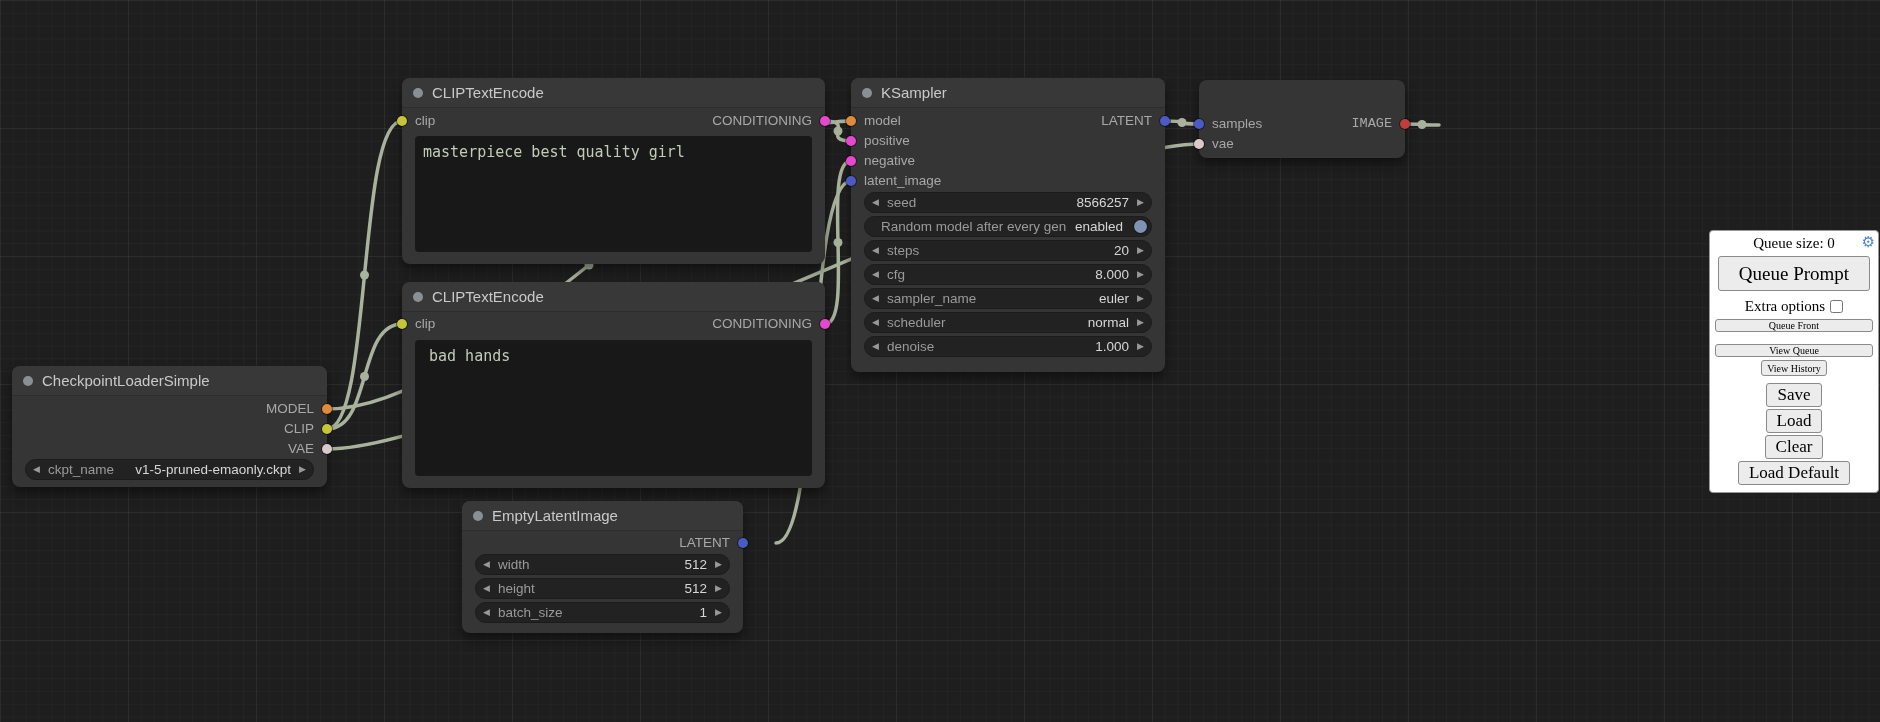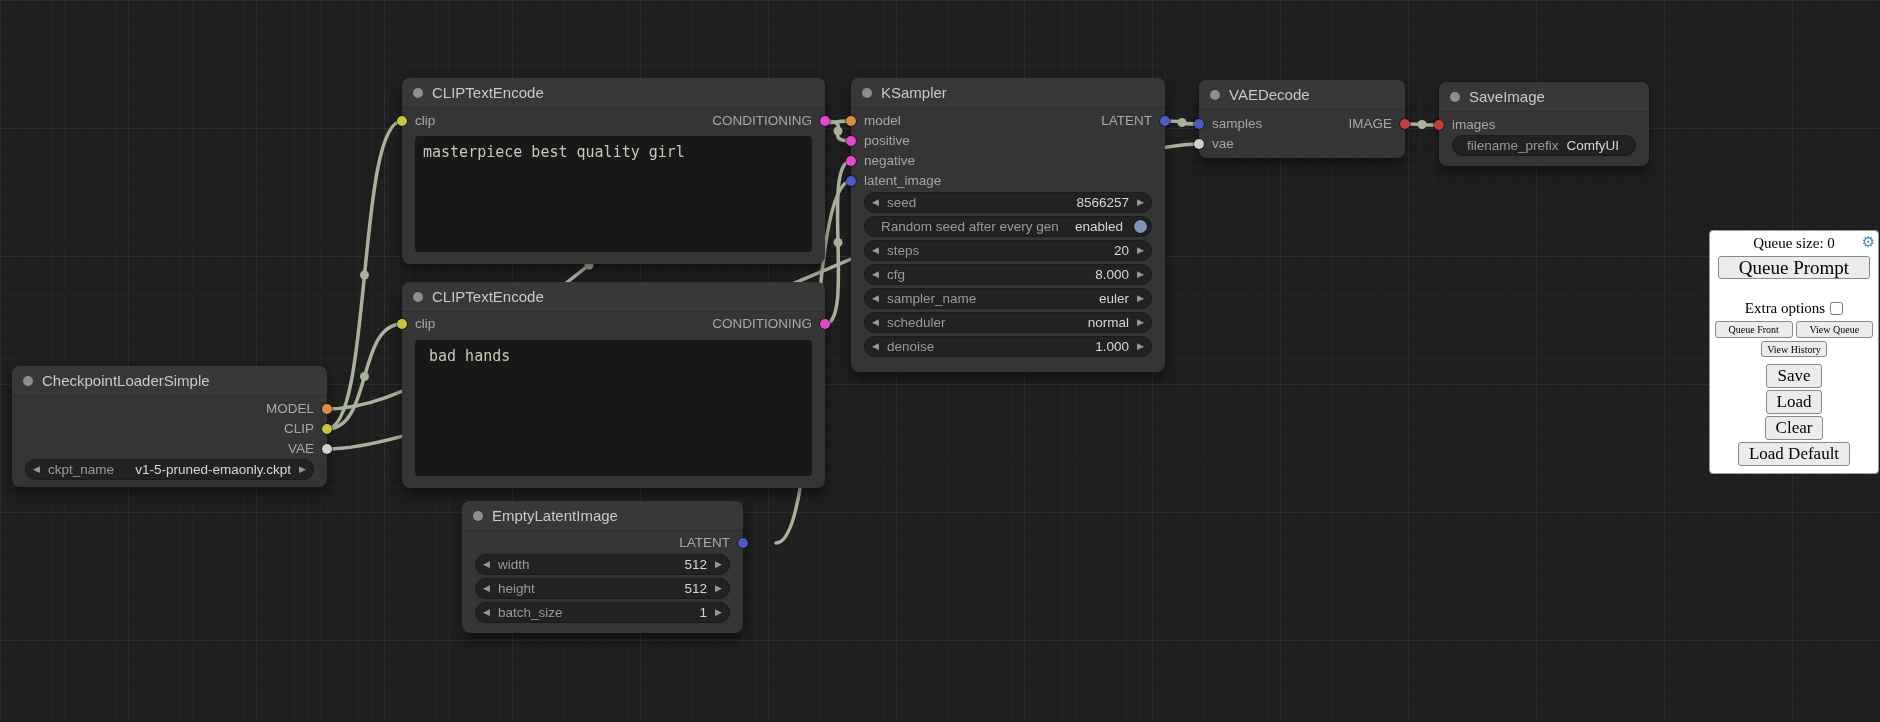--- a/index.html
+++ b/index.html
@@ -54,24 +54,24 @@
                 font-size: 15px; padding: 7px 8px; resize: none; outline: none; }
 
   .menu { position: absolute; z-index: 3; left: 1709px; top: 230px; width: 170px;
           background: #ffffff; border: 1px solid #9a9a9a; border-radius: 4px; padding: 3px 4px 5px;
           font-family: "Liberation Serif", serif; color: #000; text-align: center; }
   .qsize { position: relative; font-size: 15px; height: 19px; line-height: 19px; }
   .gear { position: absolute; right: -1px; top: 1px; font-size: 15px; line-height: 15px;
           color: #4a86d8; cursor: pointer; }
   .btn { display: block; font-family: "Liberation Serif", serif; background: #ececec;
          border: 1px solid #8a8a8a; border-radius: 3px; color: #000; cursor: pointer; }
-  .qprompt { width: calc(100% - 8px); height: 23px; font-size: 19px; margin: 3px auto 20px; }
+  .qprompt { width: calc(100% - 8px); height: 35px; font-size: 19px; margin: 3px auto 6px; }
   .extra { font-size: 15px; height: 19px; line-height: 19px; margin-bottom: 3px; }
   .extra input { width: 13px; height: 13px; vertical-align: -2px; margin-left: 5px; cursor: pointer; }
-  .pair { display: flex; gap: 3px; padding: 0 1px; }
+  .pair { display: flex; gap: 12px; padding: 0 1px; flex-direction: column; }
   .pair .btn { flex: 1; height: 17px; font-size: 10px; padding: 0; }
   .history { width: 66px; height: 16px; font-size: 10px; padding: 0; margin: 3px auto 7px; }
   .big { font-size: 17px; padding: 1px 10px; margin: 2px auto; min-height: 24px; }
 </style>
 </head>
 <body>
 
 <div id="canvas">
 
   <svg id="links-svg" width="1880" height="722">
@@ -206,21 +206,21 @@
       <span class="slabel">LATENT</span>
       <span class="port" style="background: rgb(75, 90, 197);"></span>
     </div>
     <div class="widget" style="top:114px;">
       <span class="warrow l">◀</span>
       <span class="wlabel">seed</span>
       <span class="wvalue">8566257</span>
       <span class="warrow r">▶</span>
     </div>
     <div class="widget toggle" style="top:138px;">
-      <span class="wlabel">Random seed after every gen</span>
+      <span class="wlabel">Random model after every gen</span>
       <span class="wvalue">enabled</span>
       <span class="tdot"></span>
     </div>
     <div class="widget" style="top:162px;">
       <span class="warrow l">◀</span>
       <span class="wlabel">steps</span>
       <span class="wvalue">20</span>
       <span class="warrow r">▶</span>
     </div>
     <div class="widget" style="top:186px;">
@@ -243,52 +243,34 @@
     </div>
     <div class="widget" style="top:258px;">
       <span class="warrow l">◀</span>
       <span class="wlabel">denoise</span>
       <span class="wvalue">1.000</span>
       <span class="warrow r">▶</span>
     </div>
   </div>
 
   <div class="node" style="left:1199px;top:80px;width:206px;height:78px;">
-    <div class="ntitle">
-      <span class="ndot"></span>
-      <span class="ntext">VAEDecode</span>
-    </div>
     <div class="slot in" style="top:34px;">
       <span class="port" style="background: rgb(75, 90, 197);"></span>
       <span class="slabel">samples</span>
     </div>
     <div class="slot in" style="top:54px;">
       <span class="port" style="background: rgb(217, 202, 202);"></span>
       <span class="slabel">vae</span>
     </div>
-    <div class="slot out" style="top:34px;">
+    <div class="slot out" style="top:34px;font-family:Liberation Mono, monospace;">
       <span class="slabel">IMAGE</span>
       <span class="port" style="background: rgb(194, 60, 60);"></span>
     </div>
   </div>
 
-  <div class="node" style="left:1439px;top:82px;width:210px;height:84px;">
-    <div class="ntitle">
-      <span class="ndot"></span>
-      <span class="ntext">SaveImage</span>
-    </div>
-    <div class="slot in" style="top:33px;">
-      <span class="port" style="background: rgb(194, 60, 60);"></span>
-      <span class="slabel">images</span>
-    </div>
-    <div class="widget plain" style="top:53px;">
-      <span class="wlabel">filename_prefix</span>
-      <span class="wvalue">ComfyUI</span>
-    </div>
-  </div>
 
 </div>
 
 <div class="menu">
   <div class="qsize">
     <span>Queue size: 0</span>
     <span class="gear">⚙</span>
   </div>
   <button class="btn qprompt">Queue Prompt</button>
   <div class="extra">

